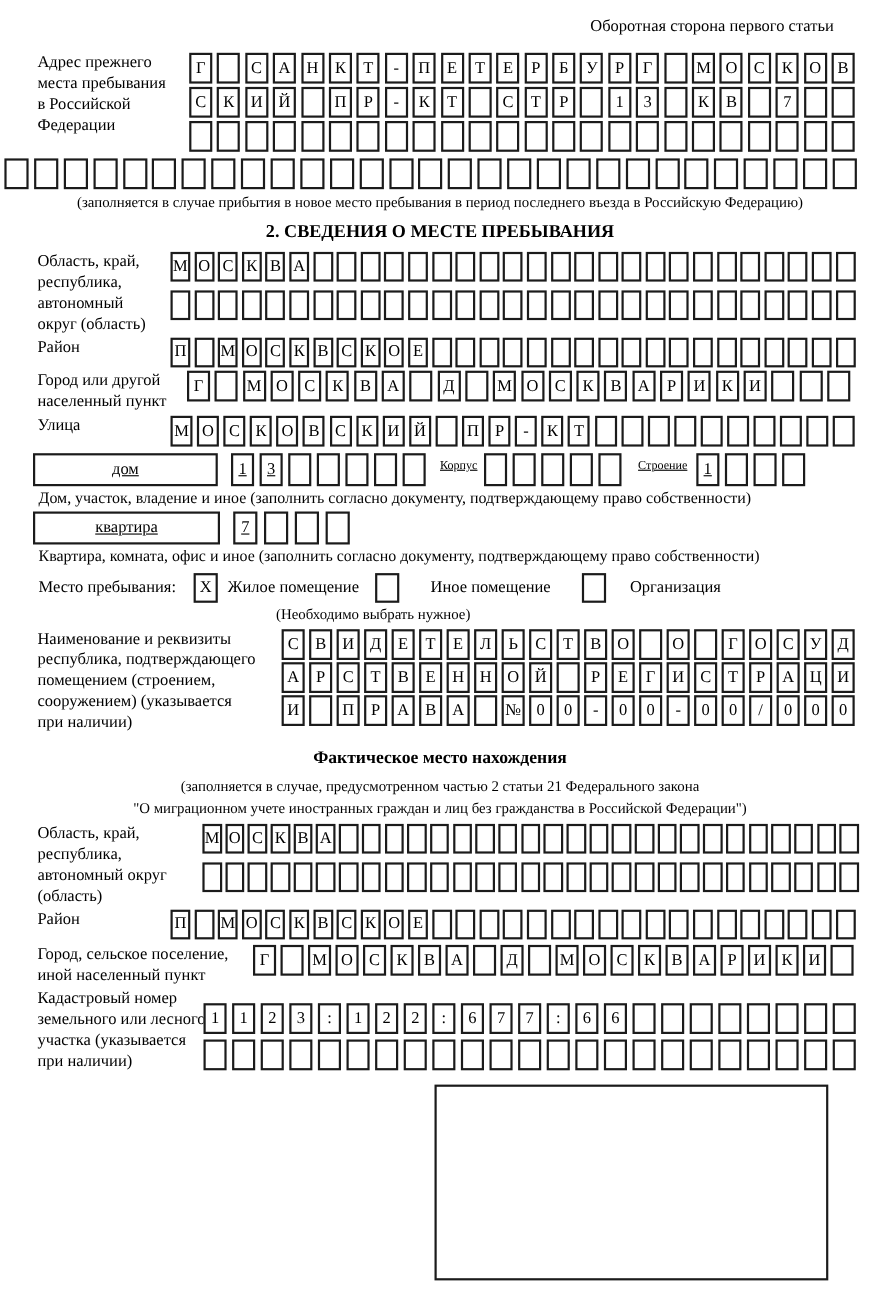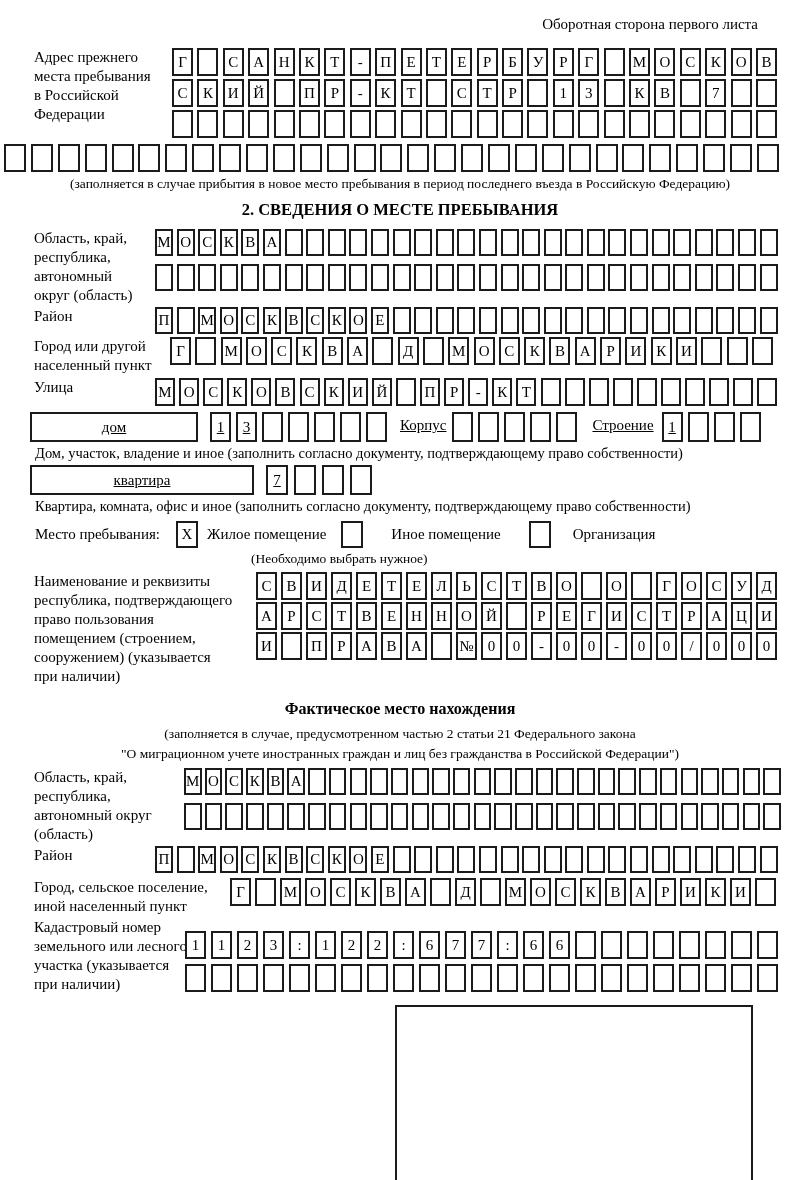--- a/index.html
+++ b/index.html
@@ -27,38 +27,38 @@
   .fullrow { margin-left:-4px; margin-top:3px; }
   .note { font-size:13.5px; }
   .note-c { text-align:center; margin-top:4px; }
   .cap { font-size:14.5px; margin-left:27px; margin-top:3px; }
   .title { text-align:center; font-weight:bold; font-size:16.5px; margin:8px 0 9px 0; }
   .title2 { text-align:center; font-weight:bold; font-size:16px; margin:14px 0 8px 0; }
 
   .houser { display:flex; align-items:flex-start; margin-left:22px; margin-top:6px;text-decoration:underline; }
   .wbox { flex:none; box-sizing:border-box; border:2px solid #1b1b1b; height:30px;
           display:flex; align-items:center; justify-content:center; font-size:15px; }
-  .inlab { flex:none; font-size:15px; margin-top:5px; }
+  .inlab { flex:none; font-size:11px; margin-top:5px; }
 
   .stayrow { display:flex; align-items:center; margin-left:27px; margin-top:6px; font-size:15px; }
   .checkbox { flex:none; box-sizing:border-box; width:22px; height:27px; border:2px solid #1b1b1b;
               display:flex; align-items:center; justify-content:center; font-size:15px; }
   .choose-note { font-size:13.5px; margin-left:243px; margin-top:3px; }
 
   .stampbox { box-sizing:border-box; margin:8px 0 5px 387px; width:358px; height:178px;
               border:2px solid #1b1b1b; background:#fff; }
   .mt2{margin-top:2px} .mt4{margin-top:3px} .mt5{margin-top:5px} .mt6{margin-top:6px}
   .kadrows { margin-top:13px; }
 </style>
 </head>
 <body>
 
 <div class="page">
 
-  <div class="header-note">Оборотная сторона первого листа</div>
+  <div class="header-note">Оборотная сторона первого статьи</div>
 
   <div class="frow">
     <div class="flabel w164">
         <div>Адрес прежнего</div>
         <div>места пребывания</div>
         <div>в Российской</div>
         <div>Федерации</div>
       </div>
     <div class="rowscol" style="--rg:3px">
       <div class="cells" style="--cw:21px;--cg:4.4px">
@@ -372,21 +372,21 @@
     <div class="cells" style="--cw:21px;--cg:5px;--ch:30px">
         <span class="cell">1</span>
         <span class="cell"></span>
         <span class="cell"></span>
         <span class="cell"></span>
       </div>
   </div>
   <div class="cap">Дом, участок, владение и иное (заполнить согласно документу, подтверждающему право собственности)</div>
 
   <div class="houser mt4">
-    <div class="wbox" style="width:224px">квартира</div>
+    <div class="wbox" style="width:170px">квартира</div>
     <div class="cells" style="--cw:22px;--cg:6px;--ch:30px;margin-left:12px">
         <span class="cell">7</span>
         <span class="cell"></span>
         <span class="cell"></span>
         <span class="cell"></span>
       </div>
   </div>
   <div class="cap">Квартира, комната, офис и иное (заполнить согласно документу, подтверждающему право собственности)</div>
 
   <div class="stayrow">
@@ -397,21 +397,20 @@
     <span style="margin-left:28px">Иное помещение</span>
     <span class="checkbox" style="margin-left:28px"></span>
     <span style="margin-left:22px">Организация</span>
   </div>
   <div class="choose-note">(Необходимо выбрать нужное)</div>
 
   <div class="frow mt5">
     <div class="flabel w248">
         <div>Наименование и реквизиты</div>
         <div>республика, подтверждающего</div>
-        <div>право пользования</div>
         <div>помещением (строением,</div>
         <div>сооружением) (указывается</div>
         <div>при наличии)</div>
       </div>
     <div class="rowscol" style="--rg:2px">
       <div class="cells" style="--cw:21px;--cg:4px">
           <span class="cell">С</span>
           <span class="cell">В</span>
           <span class="cell">И</span>
           <span class="cell">Д</span>

